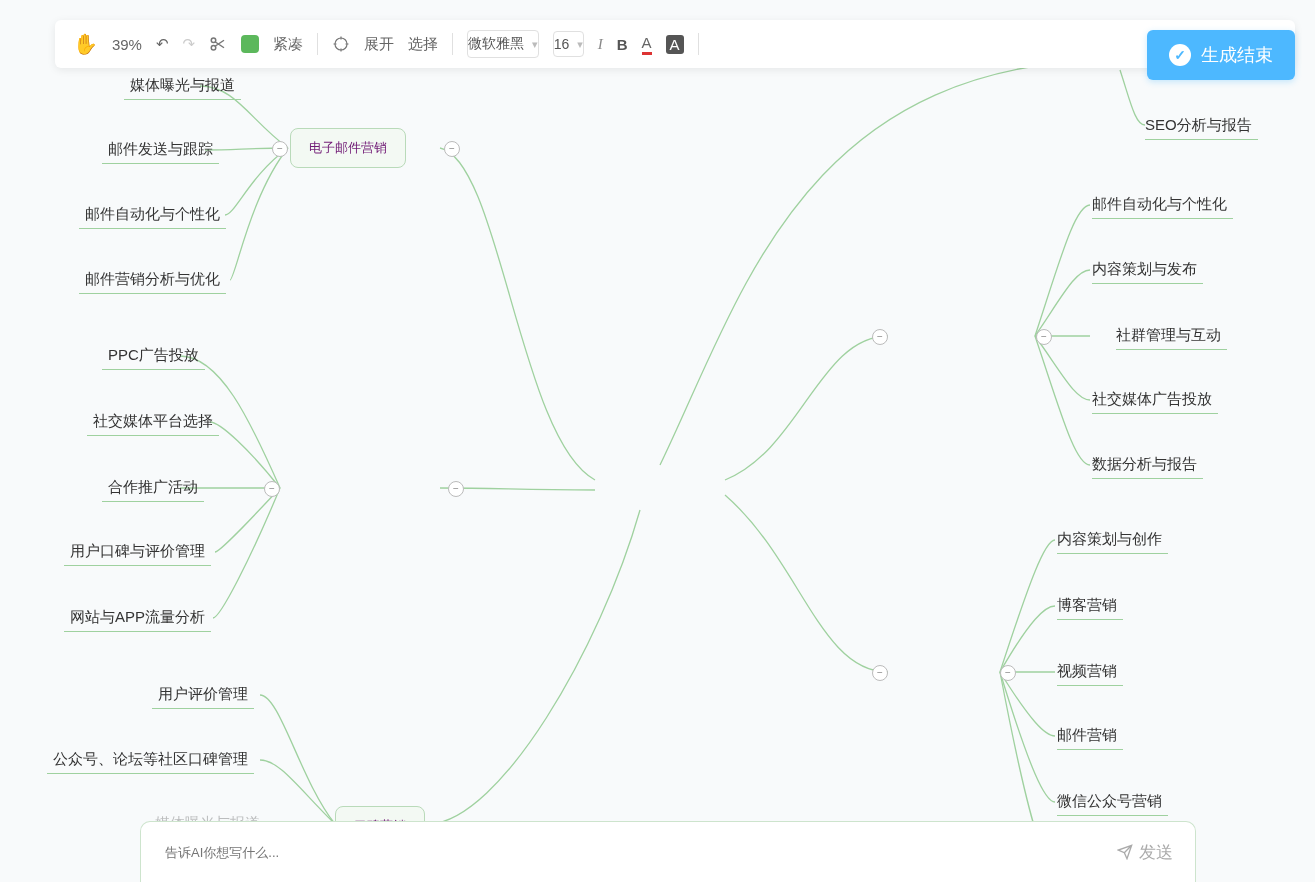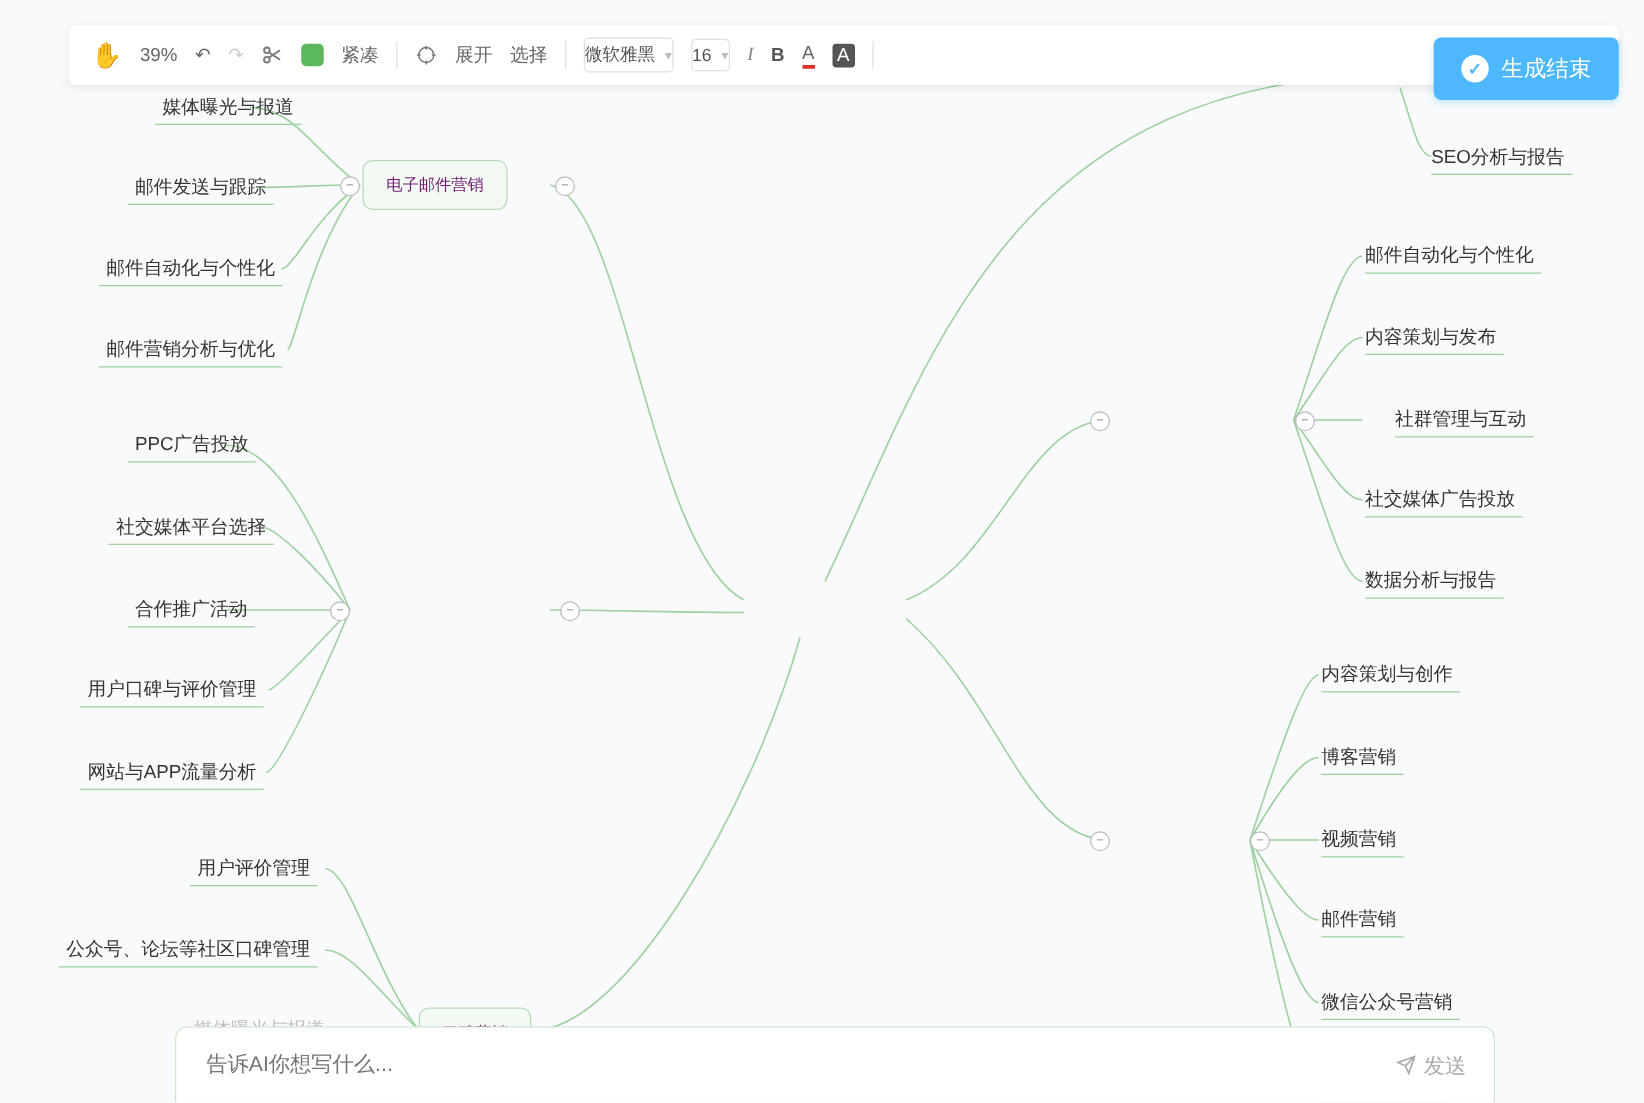--- a/index.html
+++ b/index.html
@@ -11,21 +11,21 @@
   .status-btn{position:absolute;top:30px;right:20px;height:50px;background:#4db8ff;color:#fff;border-radius:6px;display:flex;align-items:center;gap:10px;padding:0 22px;font-size:18px;cursor:pointer;box-shadow:0 2px 6px rgba(77,184,255,.3)}
   .status-btn .circ{width:22px;height:22px;border-radius:50%;background:#fff;display:flex;align-items:center;justify-content:center;color:#4db8ff;font-size:14px;font-weight:bold}
   .canvas{position:absolute;top:0;left:0;width:1315px;height:882px}
   .branch{position:absolute;background:#f3f9f3;border:1px solid #b9dab9;border-radius:8px;padding:10px 18px;font-size:13px;color:#701a75;white-space:nowrap}
   .root{position:absolute;background:#6ab86c;border:2px solid #3e8e41;border-radius:6px;padding:14px 26px;font-size:20px;color:#fff;white-space:nowrap;box-shadow:inset 0 1px 0 rgba(255,255,255,.2)}
   .leaf{position:absolute;font-size:15px;color:#333;white-space:nowrap}
   .leaf::after{content:"";position:absolute;left:-6px;right:-6px;bottom:-5px;height:1px;background:#9fd19f}
   .leaf.rs::after{left:0;right:-6px}
   .collapse{position:absolute;width:14px;height:14px;border:1px solid #bbb;border-radius:50%;background:#fff;display:flex;align-items:center;justify-content:center;font-size:10px;color:#888;line-height:1}
   .chatbar{position:absolute;left:140px;bottom:0;width:1010px;height:60px;background:#fff;border:1px solid #cde4cd;border-bottom:none;border-radius:10px 10px 0 0;display:flex;align-items:center;padding:0 22px;justify-content:space-between}
-  .chatbar input{border:none;outline:none;font-size:17px;color:#0c4a6e;flex:1;background:transparent}
+  .chatbar input{border:none;outline:none;font-size:13px;color:#0c4a6e;flex:1;background:transparent}
   .send{color:#aaa;font-size:17px;display:flex;align-items:center;gap:6px;cursor:pointer}
   svg.links{position:absolute;top:0;left:0;width:1315px;height:882px;pointer-events:none}
   svg.links path{stroke:#9fd19f;stroke-width:1.3;fill:none}
   .bold{font-weight:bold;color:#555}
   .ital{font-style:italic;font-family:serif;color:#888}
 </style>
 </head>
 <body>
 
 <div class="canvas">

